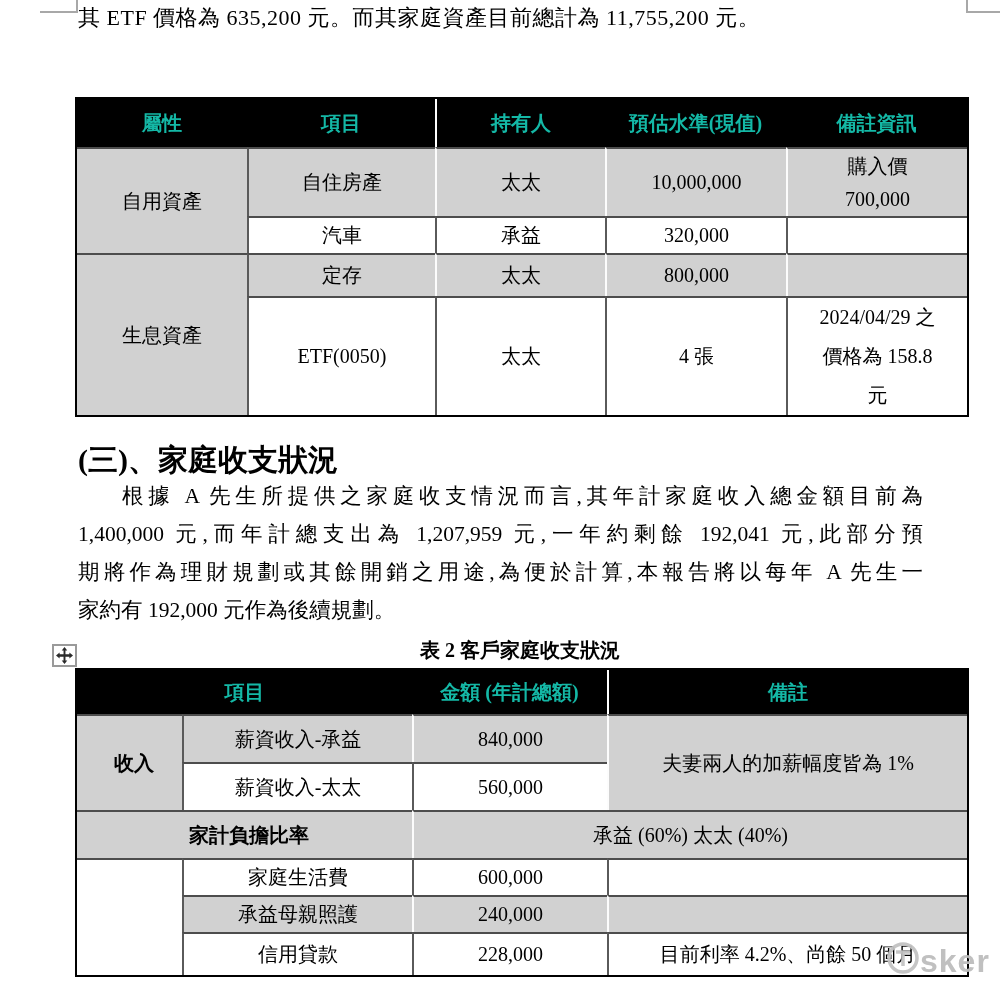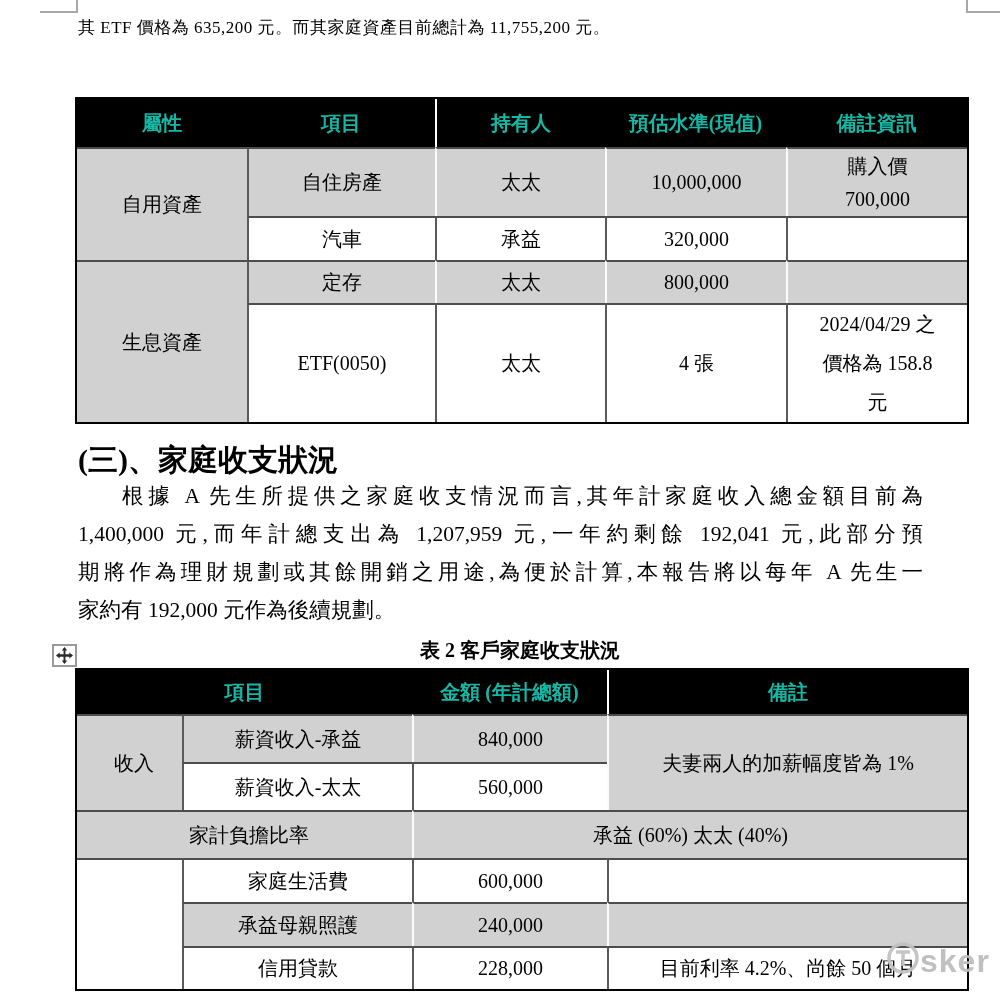--- a/index.html
+++ b/index.html
@@ -7,38 +7,38 @@
   .canvas {
     position:relative; width:1000px; height:992px; background:#ffffff;
     overflow:hidden; color:#000;
     font-family:"Liberation Serif","DejaVu Serif",serif;
   }
   
   .crop { position:absolute; border-color:#a8a8a8; }
   .crop-tl { left:40px; top:0; width:38px; height:13px; border-bottom:2px solid #a8a8a8; border-right:2px solid #a8a8a8; }
   .crop-tr { left:966px; top:0; width:34px; height:13px; border-bottom:2px solid #a8a8a8; border-left:2px solid #a8a8a8; }
 
-  .intro-line { position:absolute; left:78px; top:12px; width:860px; font-size:17px; line-height:32px; letter-spacing:0.5px; }
+  .intro-line { position:absolute; left:78px; top:2px; width:860px; font-size:22px; line-height:32px; letter-spacing:0.5px; }
 
   .tbl-caption { position:absolute; left:75px; width:890px; text-align:center; font-weight:bold; font-size:20px; line-height:24px; }
   .cap2 { top:64px;margin-top:44px; }
   .cap3 { top:638px; }
 
   table { position:absolute; left:75px; border-collapse:separate; border-spacing:0; table-layout:fixed; border:2.5px solid #000; }
   .t2 { top:97px;  width:894px; }
   .t3 { top:668px; width:894px; }
   th { background:#000; color:#14b8a6; font-weight:bold; font-size:20px; text-align:center; vertical-align:middle; }
   td { font-size:20px; text-align:center; vertical-align:middle; padding:0 3px; background:#fff; }
   tbody td { border-top:2px solid #4d4d4d; }
   .cg { background:#d1d1d1; }
   .blw { border-left:2px solid #fcfcfc; }
   .bld { border-left:2px solid #5a5a5a; }
   th.blw { border-left:2px solid #ffffff; }
-  .bold { font-weight:normal;padding-left:12px; }
-  .rh43{height:43px} .rh44{height:44px} .rh46{height:44px} .rh48{height:48px} .rh69{height:69px} .rh119{height:119px}
+  .bold { font-weight:bold;padding-left:12px; }
+  .rh43{height:43px} .rh44{height:44px} .rh46{height:37px} .rh48{height:48px} .rh69{height:69px} .rh119{height:119px}
   .line2 div { line-height:33px; }
   .line3 div { line-height:39px; }
 
   .section-heading { position:absolute; left:78px; top:440px; font-size:30px; font-weight:bold; }
   .para { position:absolute; left:78px; top:477px; width:845px; font-size:21.5px; }
   .pl { height:38px; line-height:38px; text-align:justify; text-align-last:justify; overflow:hidden; }
   .pl.indent { padding-left:44px; }
   .pl.last { text-align-last:left; }
 
   .move-handle { position:absolute; left:52px; top:644px; width:25px; height:23px; background:#fff;

